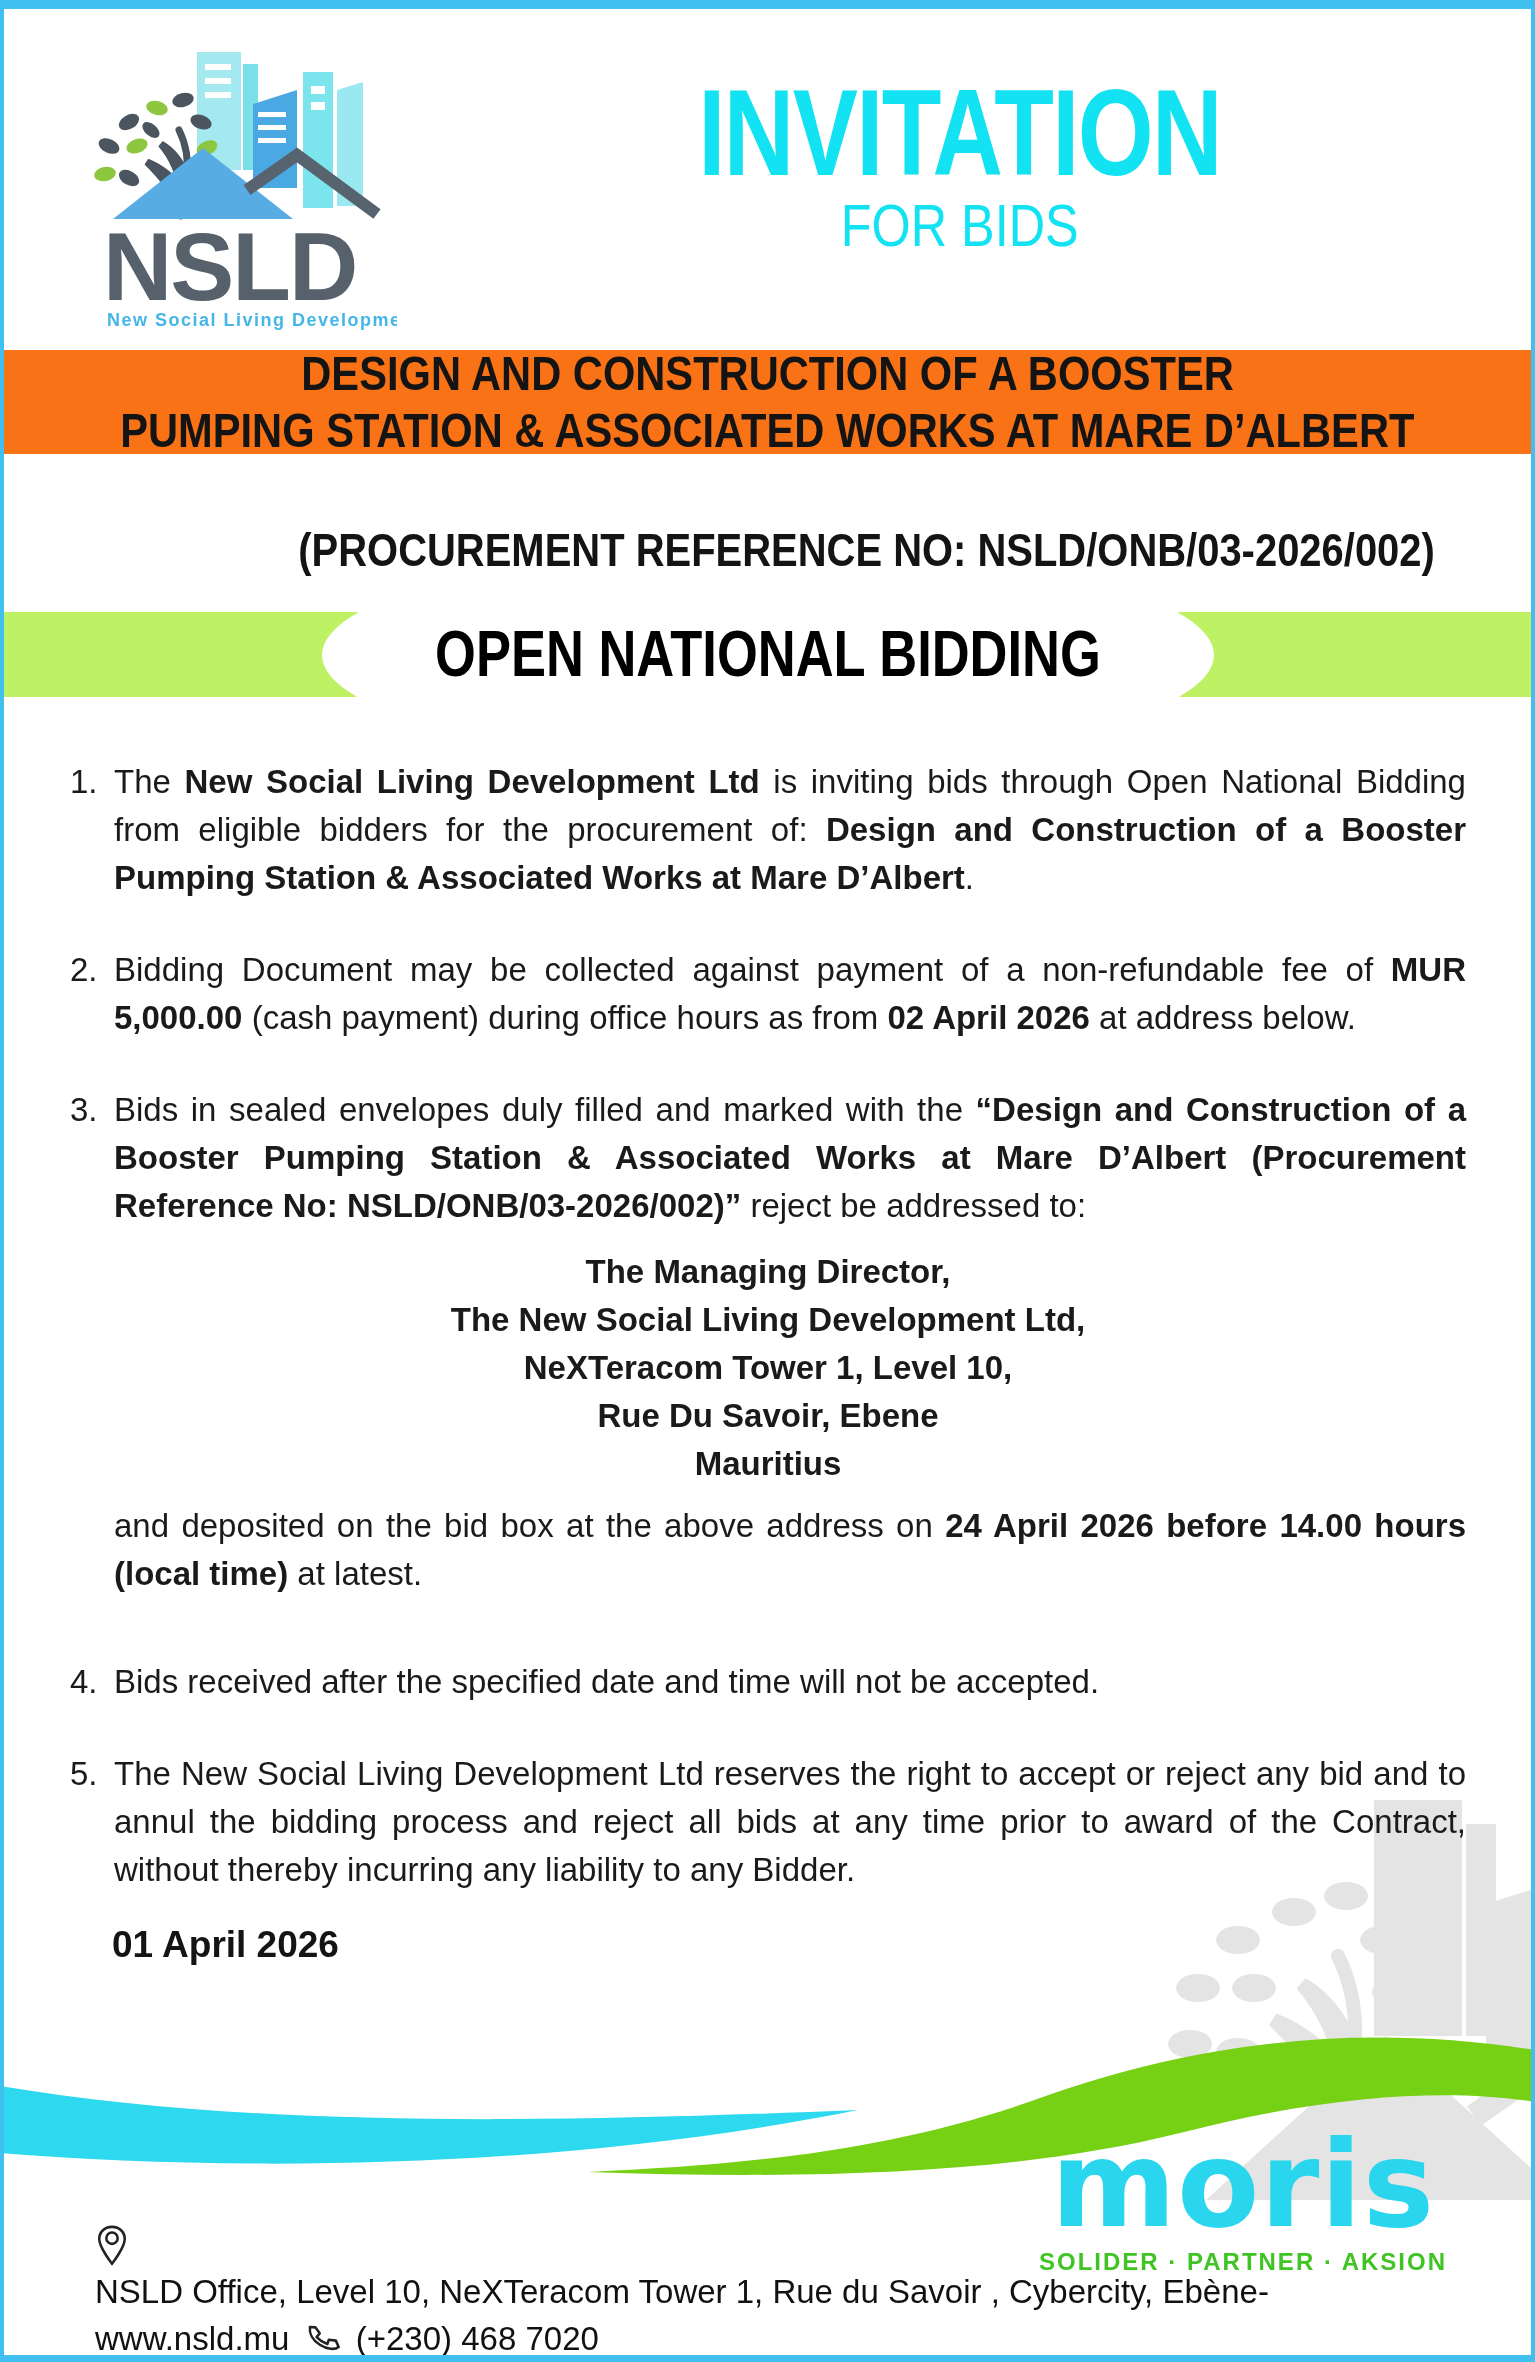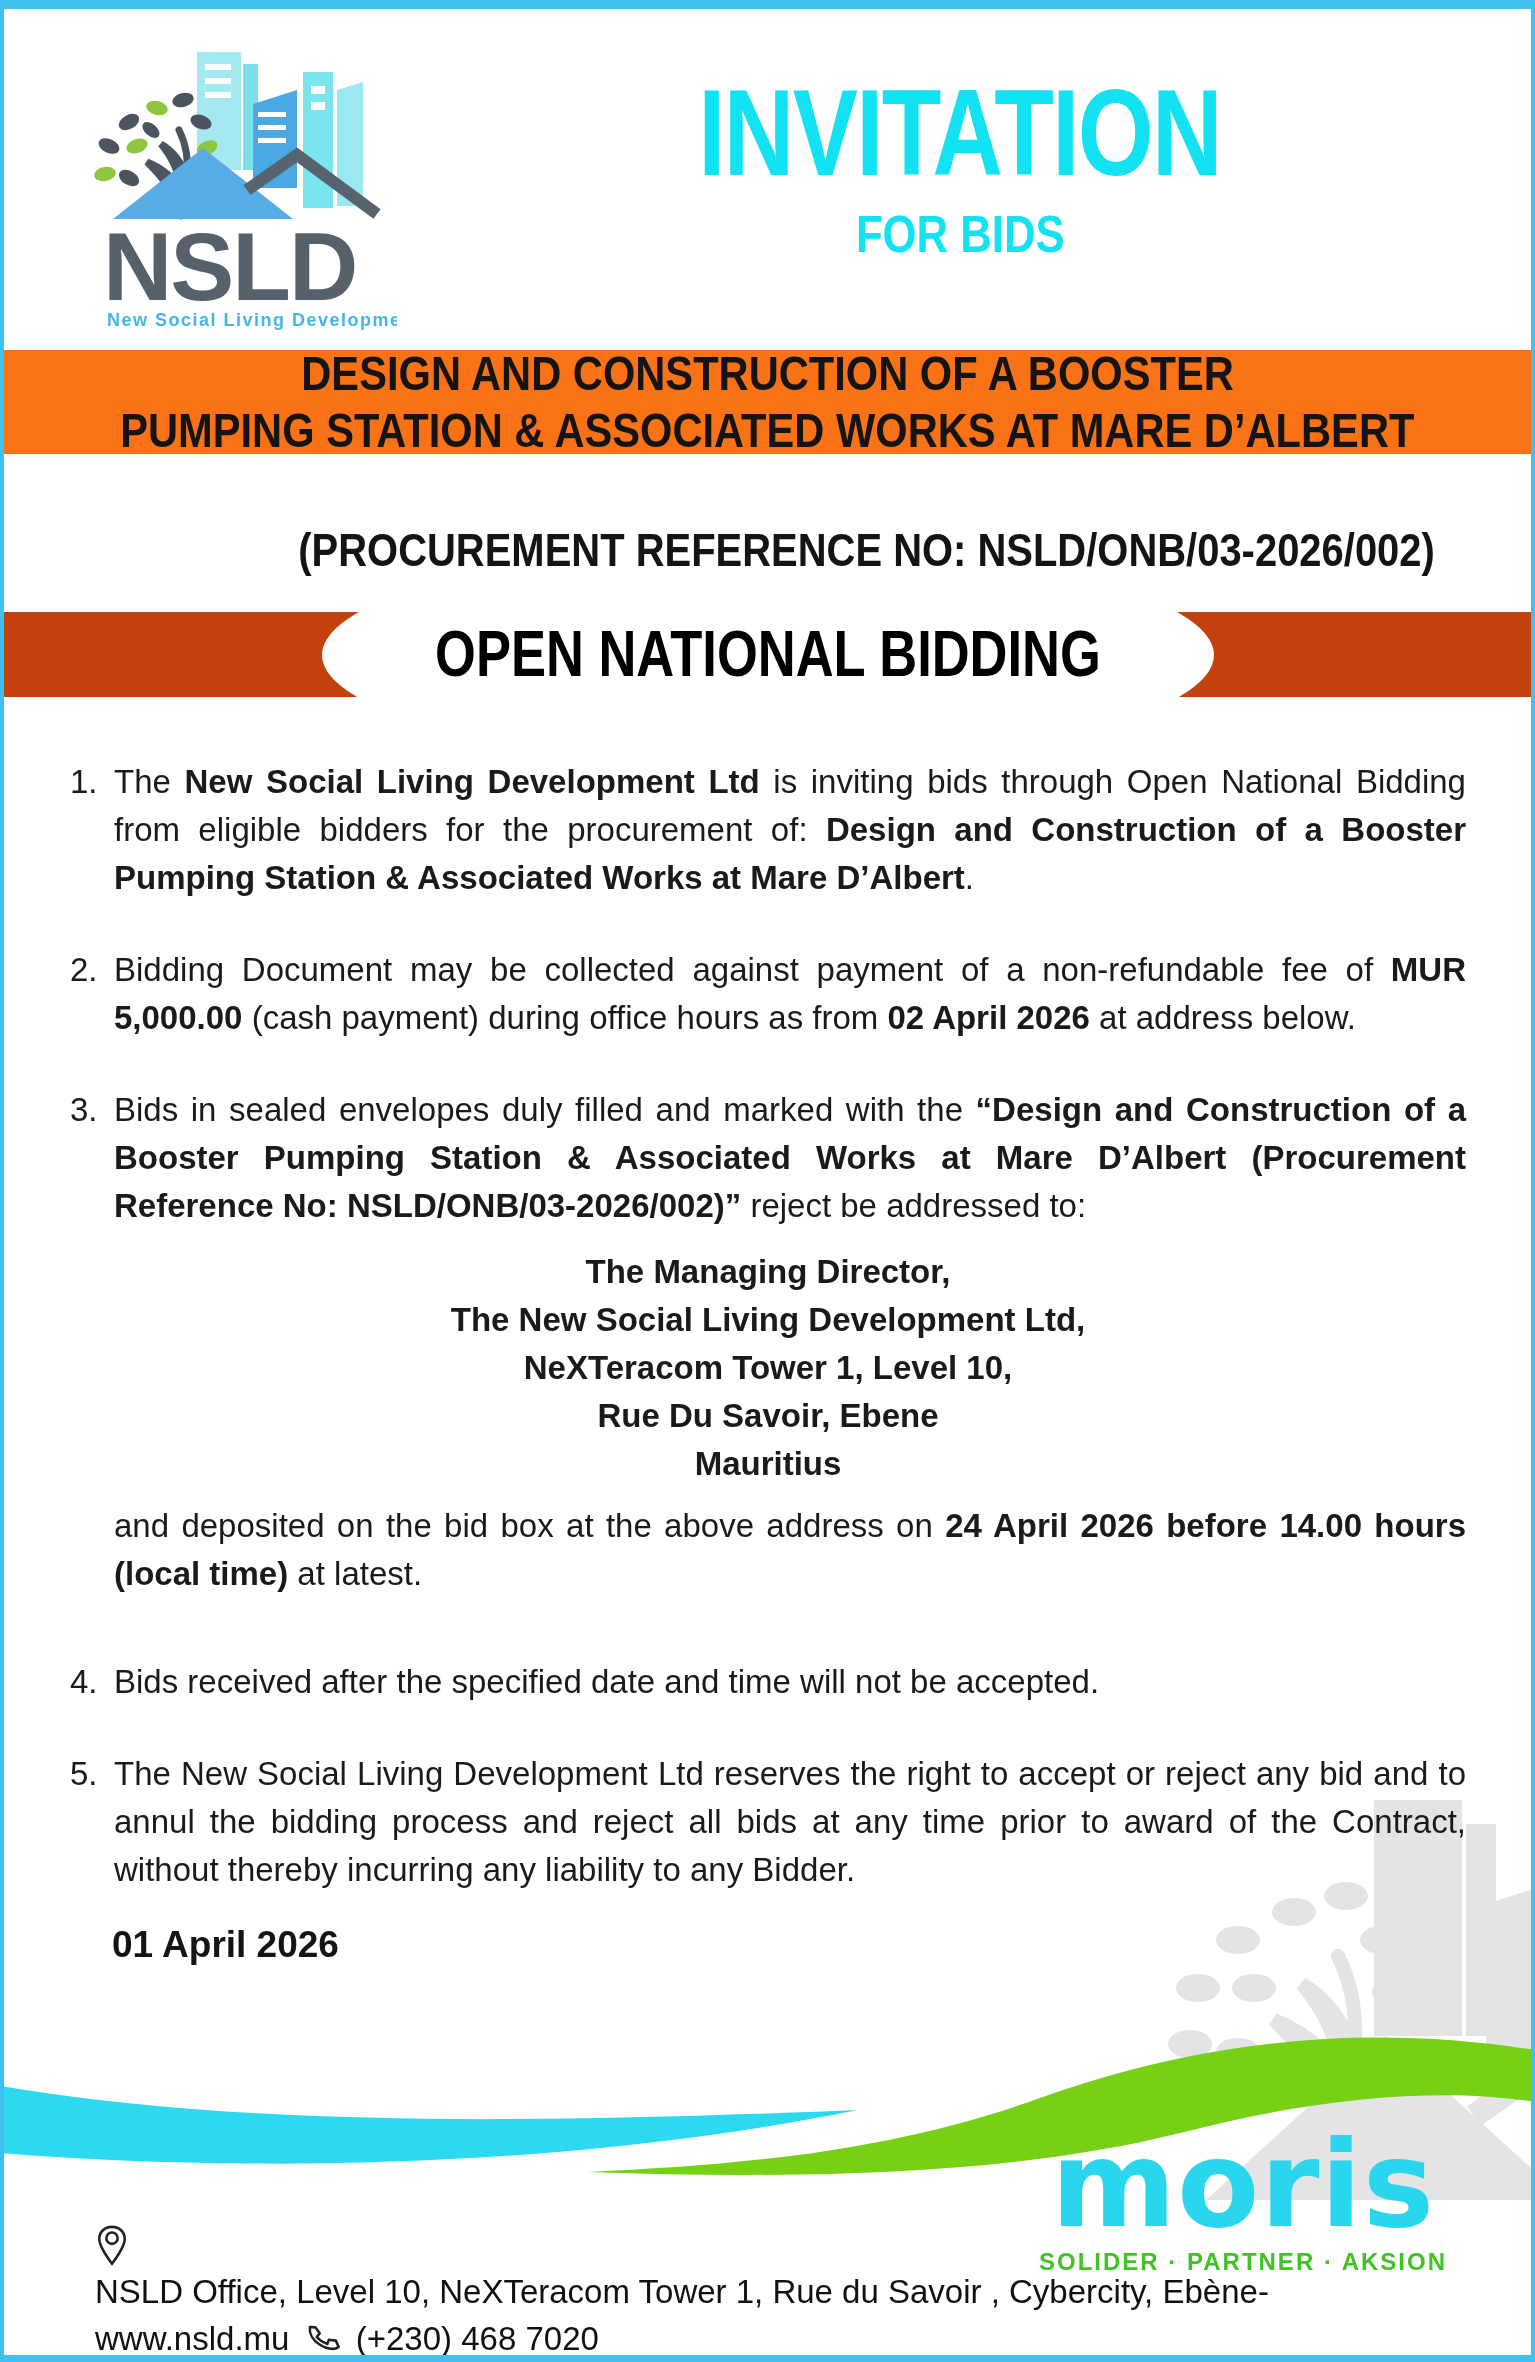--- a/index.html
+++ b/index.html
@@ -6,35 +6,35 @@
   body{width:1535px;height:2362px;position:relative;background:#ffffff;
        font-family:"Liberation Sans", sans-serif;overflow:hidden;}
   .page-border{position:absolute;inset:0;border-left:4px solid #3fc0ee;border-right:4px solid #3fc0ee;
        border-top:9px solid #3fc0ee;border-bottom:7px solid #3fc0ee;pointer-events:none;z-index:60;}
 
   
   .nsld-logo{position:absolute;left:85px;top:38px;width:312px;height:292px;z-index:2;}
   .title-block{position:absolute;left:430px;top:72px;width:1060px;text-align:center;color:#12e2f2;z-index:2;}
   .title-main{font-size:122px;font-weight:700;line-height:1.0;display:inline-block;
       transform:scaleX(0.80);transform-origin:center top;letter-spacing:-2px;white-space:nowrap;}
-  .title-sub{font-size:52px;font-weight:700;line-height:1.0;display:block;margin-top:14px;}
+  .title-sub{font-size:60px;font-weight:400;line-height:1.0;display:block;margin-top:2px;}
   .title-sub .cond{transform:scaleX(0.84);}
 
   .cond{display:inline-block;transform:scaleX(0.85);transform-origin:center top;white-space:nowrap;}
 
   
   .subject-band{position:absolute;top:350px;left:0;right:0;height:104px;background:#f97316;z-index:2;
       display:flex;flex-direction:column;justify-content:center;align-items:center;
       color:#141414;font-weight:700;font-size:49px;line-height:57px;text-align:center;}
   
   .reference{position:absolute;top:522px;left:0;right:0;text-align:right;z-index:2;
       font-size:47px;font-weight:700;color:#141414;}
 
   
-  .onb-band{position:absolute;top:612px;left:0;right:0;height:85px;background:#c2410c;overflow:hidden;z-index:2;}
+  .onb-band{position:absolute;top:612px;left:0;right:0;height:85px;background:#bef264;overflow:hidden;z-index:2;}
   .onb-ellipse{position:absolute;left:50%;top:50%;width:892px;height:216px;transform:translate(-50%,-50%);
       background:#ffffff;border-radius:50%;}
   .onb-text{position:relative;text-align:center;line-height:85px;font-size:64px;font-weight:700;color:#000;}
   .onb-text .cond{transform:scaleX(0.82);}
 
   
   .content{position:absolute;top:758px;left:70px;width:1396px;z-index:2;
       font-size:33px;line-height:48px;color:#1a1a1a;}
   .item{display:flex;margin-bottom:44px;}
   .item .num{width:44px;flex:none;}

